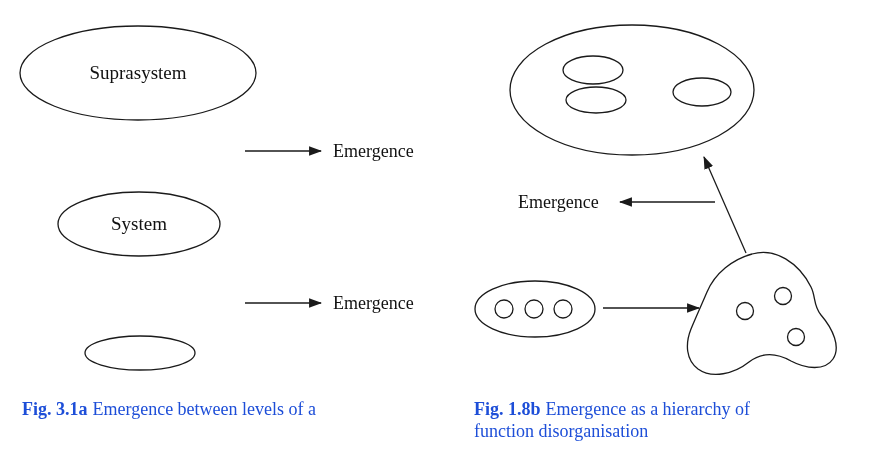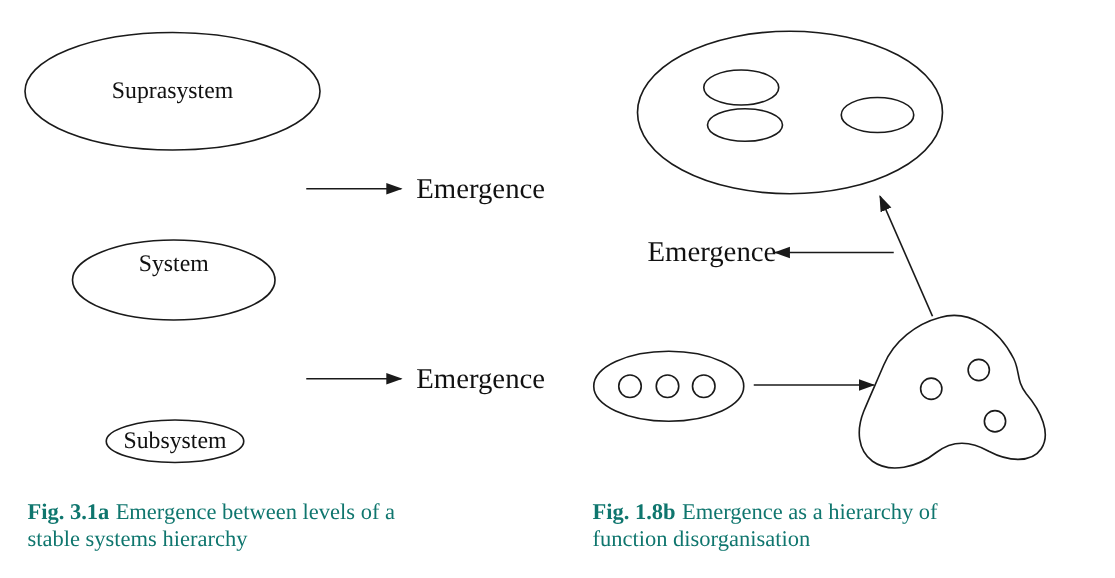--- a/index.html
+++ b/index.html
@@ -15,29 +15,29 @@
   .node-label {
     position: absolute;
     transform: translate(-50%, -50%);
     font-size: 19px;
     color: #111111;
     white-space: nowrap;
   }
   .edge-label {
     position: absolute;
     transform: translateY(-50%);
-    font-size: 23px;
+    font-size: 18px;
     color: #111111;
     white-space: nowrap;
   }
   .caption {
     position: absolute;
     font-size: 18px;
     line-height: 22px;
-    color: #0f766e;
+    color: #1d4ed8;
     white-space: nowrap;
   }
   .caption .tag { font-weight: bold; margin-right: 5px; }
 </style>
 </head>
 <body>
 
 <div class="canvas">
 
   <svg width="892" height="462" viewBox="0 0 892 462">
@@ -84,31 +84,29 @@
                C 686 360 685 344 691 329
                C 696 317 701 306 707 292
                C 715 273 733 259 752 254 Z"></path>
       <circle cx="745" cy="311" r="8.5"></circle>
       <circle cx="783" cy="296" r="8.5"></circle>
       <circle cx="796" cy="337" r="8.5"></circle>
     </g>
   </svg>
 
   <div class="node-label" style="left:138px; top:73px;">Suprasystem</div>
-  <div class="node-label" style="left:139px; top:212px;">System</div>
-  <div class="node-label" style="left:140px; top:353px;">Subsystem</div>
+  <div class="node-label" style="left:139px; top:224px;">System</div>
 
   <div class="edge-label" style="left:333px; top:151px;">Emergence</div>
   <div class="edge-label" style="left:333px; top:303px;">Emergence</div>
 
   <div class="edge-label" style="left:518px; top:202px;">Emergence</div>
 
   <div class="caption" style="left:22px; top:398px;">
     <span class="tag">Fig. 3.1a</span><span>Emergence between levels of a</span><br>
-    <span>stable systems hierarchy</span>
   </div>
 
   <div class="caption" style="left:474px; top:398px;">
     <span class="tag">Fig. 1.8b</span><span>Emergence as a hierarchy of</span><br>
     <span>function disorganisation</span>
   </div>
 
 </div>
 
 </body></html>

